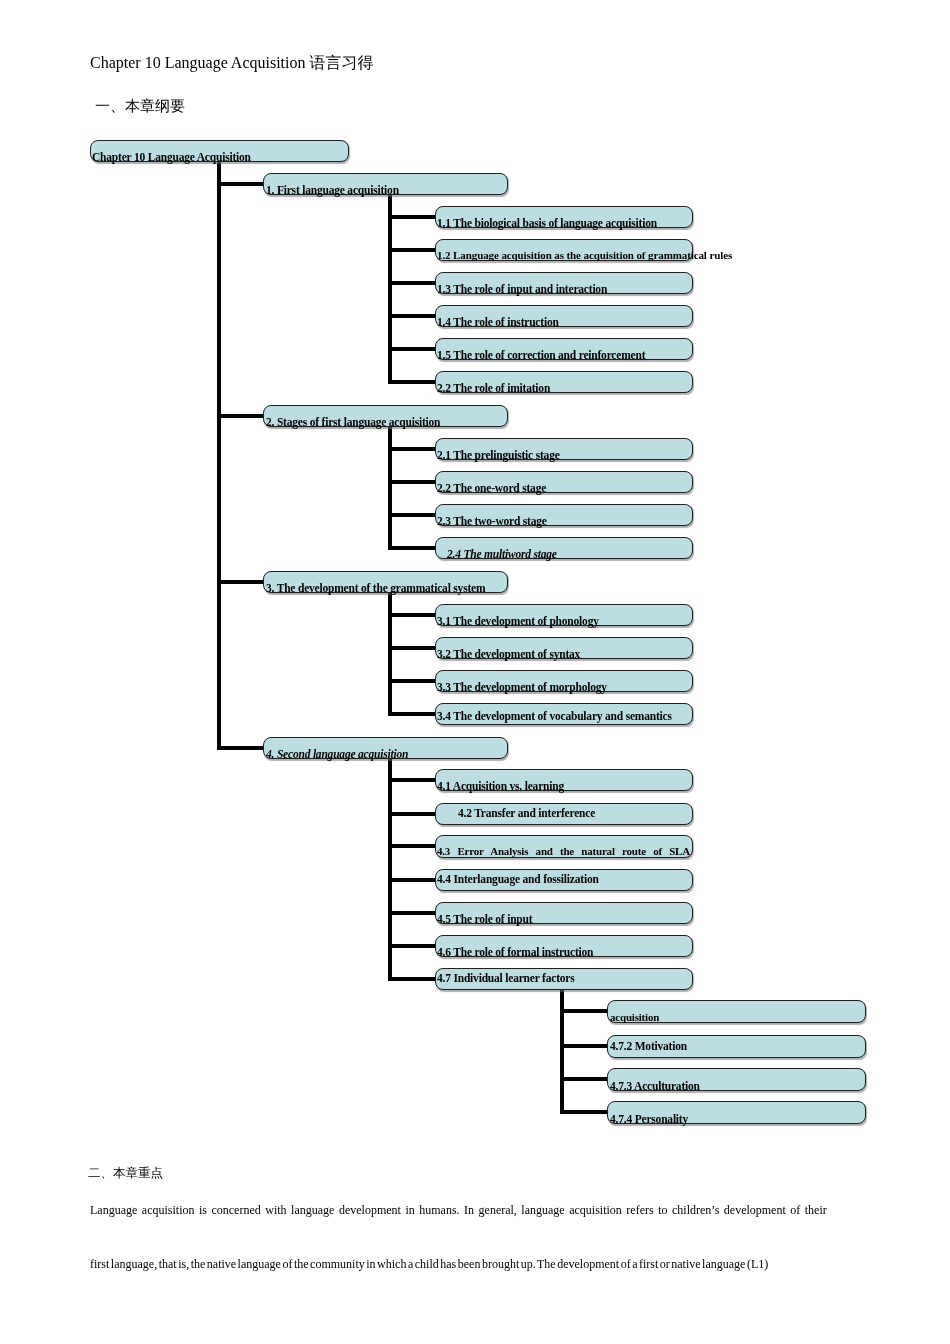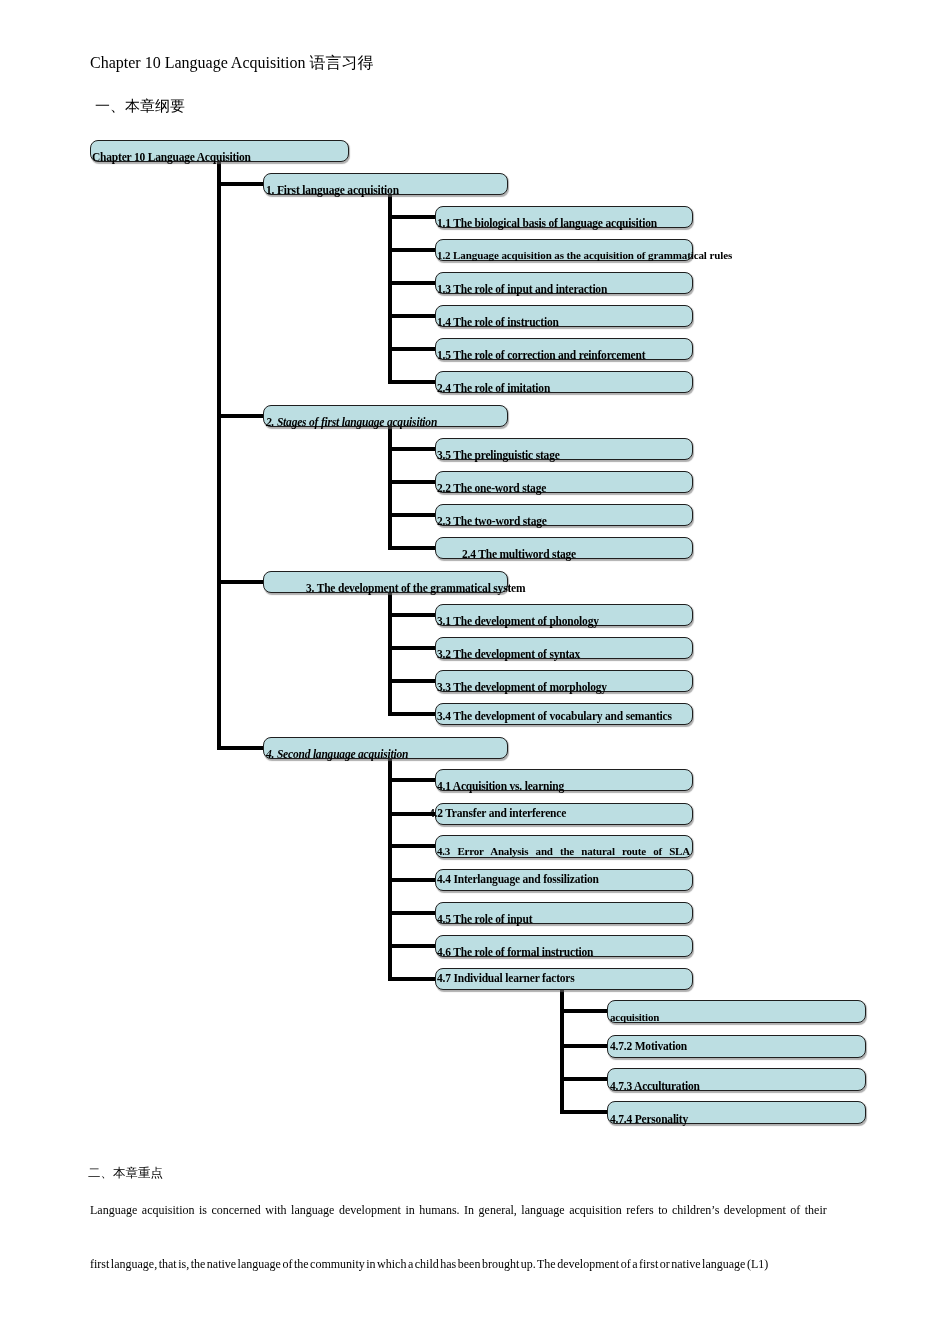--- a/index.html
+++ b/index.html
@@ -69,75 +69,75 @@
 <div class="line" style="left:560px;top:1077px;width:47px;height:4px;"></div>
 <div class="line" style="left:560px;top:1110px;width:47px;height:4px;"></div>
 
 <div class="box" style="left:90px;top:140px;width:259px;height:22px;"></div>
 <div class="lbl" style="left:92px;top:151px;">Chapter 10 Language Acquisition</div>
 
 <div class="box" style="left:263px;top:173px;width:245px;height:22px;"></div>
 <div class="lbl" style="left:266px;top:184px;">1. First language acquisition</div>
 
 <div class="box" style="left:263px;top:405px;width:245px;height:22px;"></div>
-<div class="lbl" style="left:266px;top:416px;font-style:italic;">2. Stages of first language acquisition</div>
+<div class="lbl" style="left:266px;top:416px;">2. Stages of first language acquisition</div>
 
 <div class="box" style="left:263px;top:571px;width:245px;height:22px;"></div>
-<div class="lbl" style="left:266px;top:582px;margin-left:40px;">3. The development of the grammatical system</div>
+<div class="lbl" style="left:266px;top:582px;">3. The development of the grammatical system</div>
 
 <div class="box" style="left:263px;top:737px;width:245px;height:22px;"></div>
 <div class="lbl" style="left:266px;top:748px;font-style:italic;">4. Second language acquisition</div>
 
 <div class="box" style="left:435px;top:206px;width:258px;height:22px;"></div>
 <div class="lbl" style="left:437px;top:217px;">1.1 The biological basis of language acquisition</div>
 
 <div class="box" style="left:435px;top:239px;width:258px;height:22px;"></div>
 <div class="lbl lbl-sm" style="left:437px;top:250px;">1.2 Language acquisition as the acquisition of grammatical rules</div>
 
 <div class="box" style="left:435px;top:272px;width:258px;height:22px;"></div>
 <div class="lbl" style="left:437px;top:283px;">1.3 The role of input and interaction</div>
 
 <div class="box" style="left:435px;top:305px;width:258px;height:22px;"></div>
 <div class="lbl" style="left:437px;top:316px;">1.4 The role of instruction</div>
 
 <div class="box" style="left:435px;top:338px;width:258px;height:22px;"></div>
 <div class="lbl" style="left:437px;top:349px;">1.5 The role of correction and reinforcement</div>
 
 <div class="box" style="left:435px;top:371px;width:258px;height:22px;"></div>
-<div class="lbl" style="left:437px;top:382px;">2.4 The role of imitation</div>
+<div class="lbl" style="left:437px;top:382px;">2.2 The role of imitation</div>
 
 <div class="box" style="left:435px;top:438px;width:258px;height:22px;"></div>
-<div class="lbl" style="left:437px;top:449px;">3.5 The prelinguistic stage</div>
+<div class="lbl" style="left:437px;top:449px;">2.1 The prelinguistic stage</div>
 
 <div class="box" style="left:435px;top:471px;width:258px;height:22px;"></div>
 <div class="lbl" style="left:437px;top:482px;">2.2 The one-word stage</div>
 
 <div class="box" style="left:435px;top:504px;width:258px;height:22px;"></div>
 <div class="lbl" style="left:437px;top:515px;">2.3 The two-word stage</div>
 
 <div class="box" style="left:435px;top:537px;width:258px;height:22px;"></div>
-<div class="lbl" style="left:462px;top:548px;">2.4 The multiword stage</div>
+<div class="lbl" style="left:447px;top:548px;font-style:italic;">2.4 The multiword stage</div>
 
 <div class="box" style="left:435px;top:604px;width:258px;height:22px;"></div>
 <div class="lbl" style="left:437px;top:615px;">3.1 The development of phonology</div>
 
 <div class="box" style="left:435px;top:637px;width:258px;height:22px;"></div>
 <div class="lbl" style="left:437px;top:648px;">3.2 The development of syntax</div>
 
 <div class="box" style="left:435px;top:670px;width:258px;height:22px;"></div>
 <div class="lbl" style="left:437px;top:681px;">3.3 The development of morphology</div>
 
 <div class="box" style="left:435px;top:703px;width:258px;height:22px;"></div>
 <div class="lbl" style="left:437px;top:710px;">3.4 The development of vocabulary and semantics</div>
 
 <div class="box" style="left:435px;top:769px;width:258px;height:22px;"></div>
 <div class="lbl" style="left:437px;top:780px;">4.1 Acquisition vs. learning</div>
 
 <div class="box" style="left:435px;top:803px;width:258px;height:22px;"></div>
-<div class="lbl" style="left:429px;top:807px;">4.2 Transfer and interference</div>
+<div class="lbl" style="left:458px;top:807px;">4.2 Transfer and interference</div>
 
 <div class="box" style="left:435px;top:835px;width:258px;height:23px;"></div>
 <div class="jlbl tight z5" style="left:437px;top:837px;width:253px;">
   <div>4.3 Error Analysis and the natural route of SLA</div>
 </div>
 
 <div class="box" style="left:435px;top:869px;width:258px;height:22px;"></div>
 <div class="lbl" style="left:437px;top:873px;">4.4 Interlanguage and fossilization</div>
 
 <div class="box" style="left:435px;top:902px;width:258px;height:22px;"></div>

